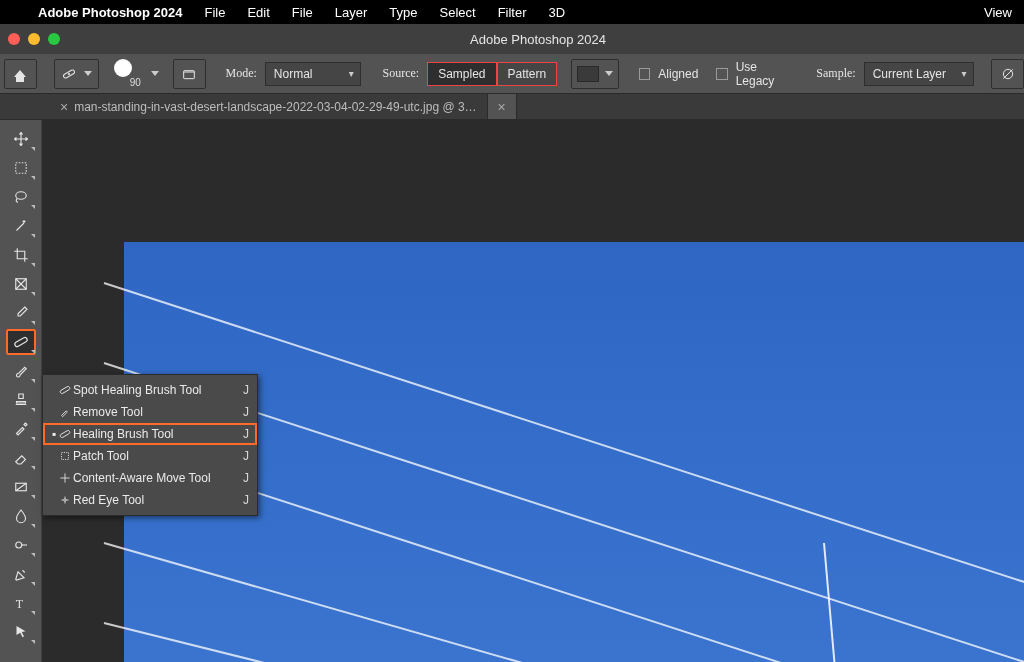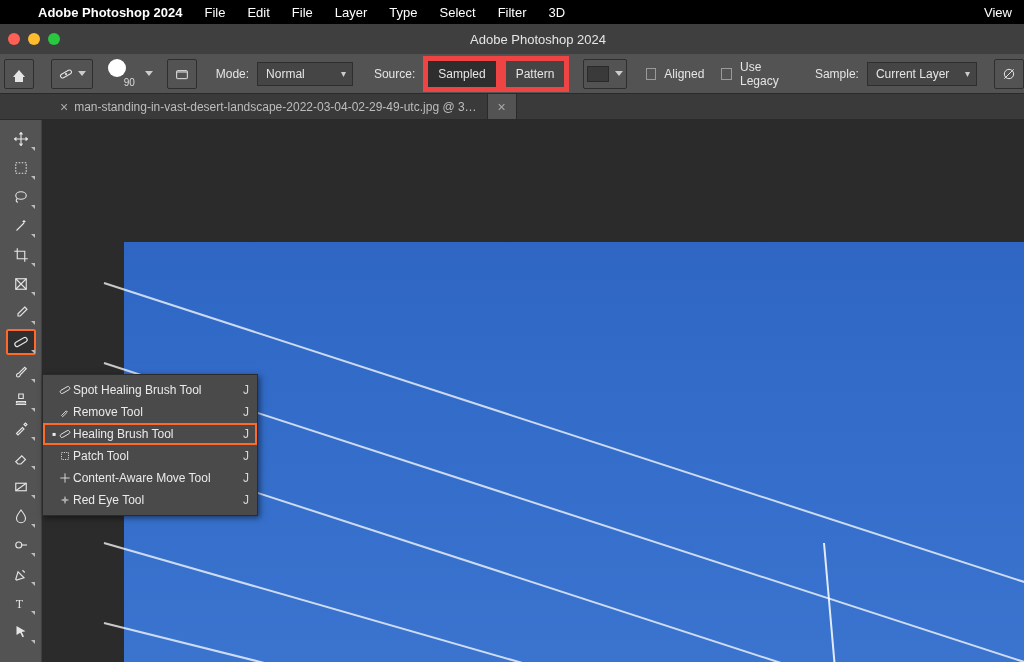--- a/index.html
+++ b/index.html
@@ -42,28 +42,28 @@
   }
   .opt-btn.home { background: #535353; }
   .home-icon { width:0;height:0;border-left:6px solid transparent;border-right:6px solid transparent;border-bottom:7px solid #e5e5e5; position:relative;}
   .home-icon::after { content:""; position:absolute; left:-4px; top:6px; width:8px; height:6px; background:#e5e5e5;}
   .brush-preview {
     display:flex; flex-direction:column; align-items:center; min-width:40px;
   }
   .brush-circle { width:18px; height:18px; border-radius:50%; background:#fff; }
   .brush-size { font-size:10px; color:#ddd;margin-left:24px; }
   .drop-caret { width:0;height:0;border-left:4px solid transparent;border-right:4px solid transparent;border-top:5px solid #ccc; margin-left:4px;}
-  .opt-label { margin: 14px 4px; }
+  .opt-label { margin: 14px 4px; font-family: Liberation Serif, serif; }
   .select {
     background:#454545; border:1px solid #2e2e2e; color:#e5e5e5; height:24px;
     padding:0 22px 0 8px; font-size:12px; display:flex; align-items:center; position:relative; min-width:96px;
   }
   .select::after { content:"▾"; position:absolute; right:6px; color:#ccc; font-size:10px;}
   .seg { display:flex; }
-  .seg-btn { background:#454545; border:5px solid #ef4444; color:#e5e5e5; height:36px; padding:0 10px; font-size:12px; display:flex; align-items:center;}
+  .seg-btn { background:#454545; border:1px solid #ef4444; color:#e5e5e5; height:24px; padding:0 10px; font-size:12px; display:flex; align-items:center;}
   .seg-btn.active { background:#2e2e2e; }
   .chk { width:12px; height:12px; border:1px solid #9a9a9a; display:inline-block; margin-right:4px; vertical-align:middle;}
   
   
   .doctabs {
     height: 26px; background: #3a3a3a; display:flex; align-items:stretch;
     color:#bdbdbd; font-size:12px; border-bottom:1px solid #2a2a2a;
   }
   .tab {
     display:flex; align-items:center; padding:0 10px; gap:6px;

